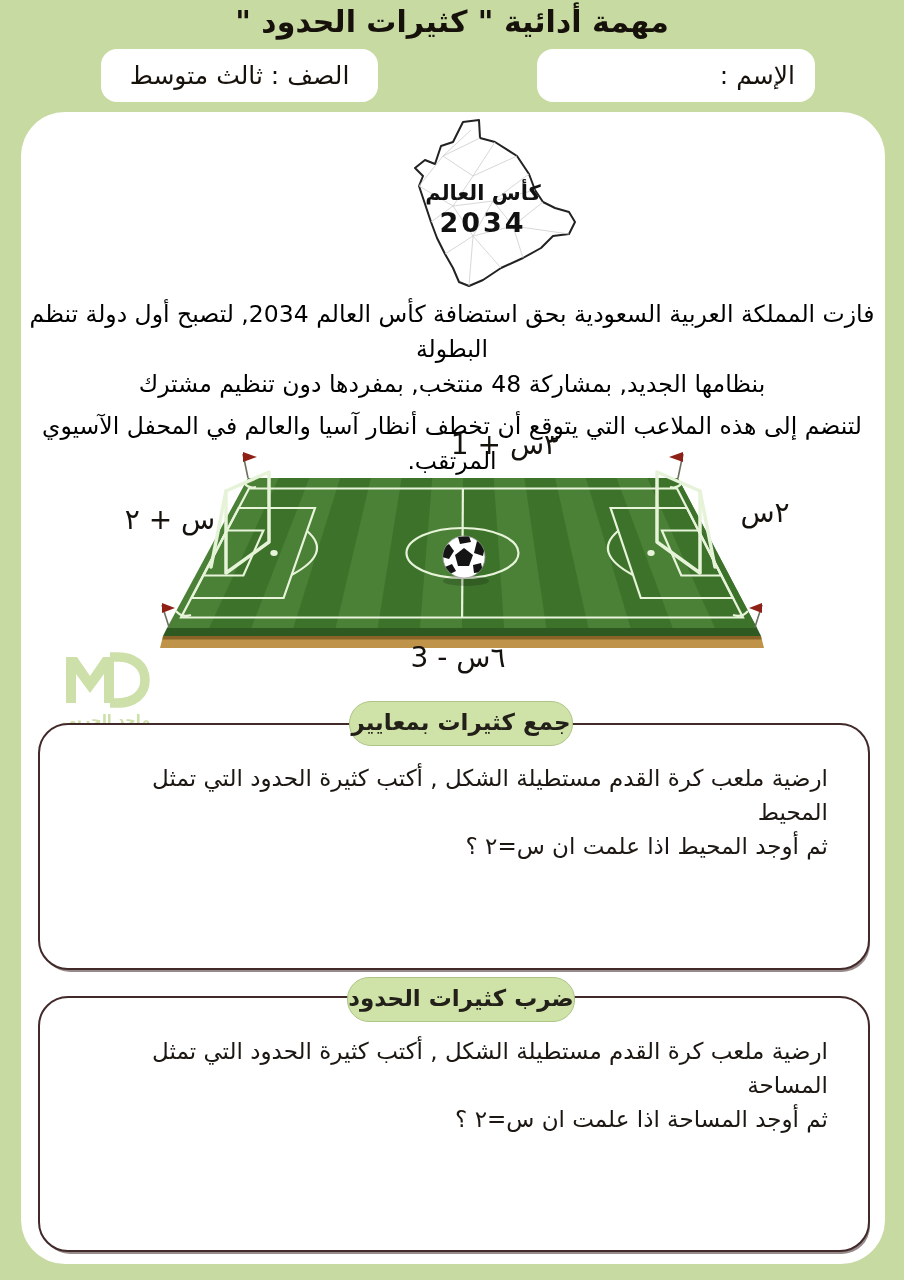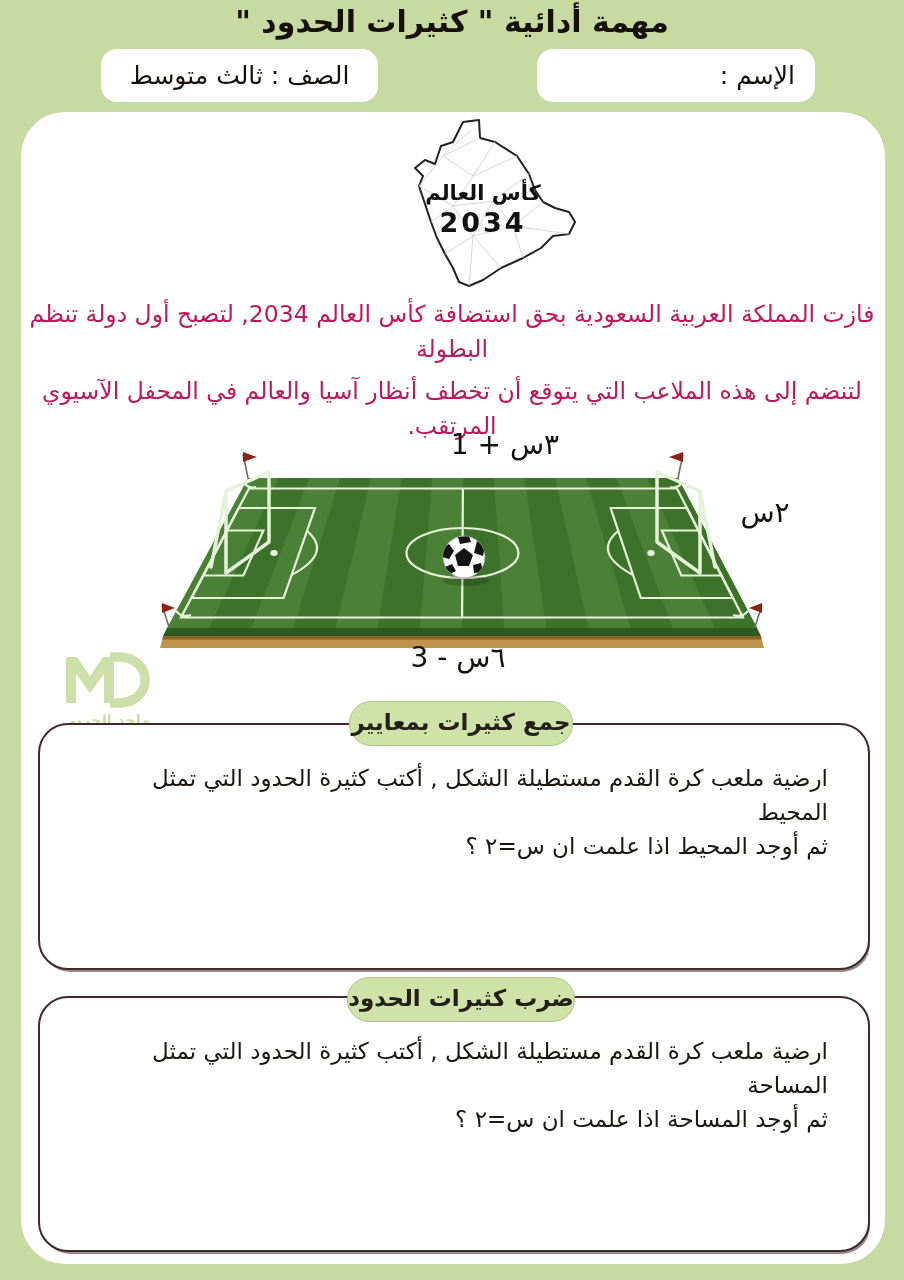--- a/index.html
+++ b/index.html
@@ -8,21 +8,21 @@
   .abs{position:absolute;}
   .page-title{top:4px;left:0;width:904px;text-align:center;font-size:30px;font-weight:bold;color:#17110c;}
   .hdr-box{top:49px;height:53px;background:#fff;border-radius:16px;}
   .hdr-box.name{left:537px;width:278px;}
   .hdr-box.class{left:101px;width:277px;text-align:center;}
   .hdr-label{line-height:53px;font-size:25px;color:#17110c;}
   .hdr-box.name .hdr-label{position:absolute;right:20px;top:0;}
   .name-blank{position:absolute;left:10px;top:6px;width:170px;height:41px;border-radius:8px;}
   .main-card{left:21px;top:112px;width:864px;height:1152px;background:#fff;border-radius:44px;}
   .map-svg{left:382px;top:116px;}
-  .intro{left:24px;top:297px;width:856px;text-align:center;font-size:23.5px;line-height:35px;color:#be185d;}
+  .intro{left:24px;top:297px;width:856px;text-align:center;font-size:23.5px;line-height:35px;color:#000000;}
   .intro .gap{height:7px;}
   .field-svg{left:140px;top:445px;}
   .dim-label{font-size:28px;font-weight:500;color:#15110d;text-align:center;}
   .dim-top{left:380px;top:428px;width:250px;}
   .dim-right{left:715px;top:496px;width:100px;}
   .dim-left{left:90px;top:503px;width:160px;}
   .dim-bottom{left:333px;top:641px;width:250px;}
   .logo-svg{left:46px;top:641px;}
   .section-card{left:38px;width:828px;background:#fff;border:2px solid #42292a;border-radius:30px;box-shadow:2px 4px 0 -2px rgba(66,41,42,.55);}
   .section-card.sum{top:723px;height:243px;}
@@ -77,20 +77,21 @@
         <line x1="90" y1="120" x2="118" y2="152"></line>
       <line x1="130" y1="110" x2="140" y2="142"></line>
         <line x1="110" y1="85" x2="90" y2="120"></line>
     </g>
     <text x="100" y="84" text-anchor="middle" font-size="21" font-weight="bold" fill="#111111">كأس العالم</text>
     <text x="100" y="116" text-anchor="middle" font-size="27" font-weight="bold" letter-spacing="3" fill="#111111">2034</text>
   </svg>
 
   <div class="abs intro">
     <div dir="rtl">فازت المملكة العربية السعودية بحق استضافة كأس العالم 2034, لتصبح أول دولة تنظم البطولة</div>
+    <div dir="rtl">بنظامها الجديد, بمشاركة 48 منتخب, بمفردها دون تنظيم مشترك</div>
     <div class="gap"></div>
     <div dir="rtl">لتنضم إلى هذه الملاعب التي يتوقع أن تخطف أنظار آسيا والعالم في المحفل الآسيوي المرتقب.</div>
   </div>
 
   <svg class="abs field-svg" width="640" height="220" viewBox="0 0 640 220">
     <g>
       <polygon points="27,183 617,183 621,191 23,191" fill="#2e5a22"></polygon>
       <polygon points="23,191 621,191 624,203 20,203" fill="#bf944a"></polygon>
       <polygon points="23,191 621,191 621.5,194.5 22.5,194.5" fill="#8a6426"></polygon>
     </g>
@@ -155,20 +156,21 @@
         <polygon points="337,96 345,101 343,111 334,108"></polygon>
         <polygon points="318,92 329,91 331,97 320,99"></polygon>
         <polygon points="305,122 312,119 316,126 308,130"></polygon>
         <polygon points="333,120 341,118 343,127 334,128"></polygon>
       </g>
     </g>
   </svg>
 
   <div class="abs dim-label dim-top" dir="rtl">٣س + 1</div>
   <div class="abs dim-label dim-right" dir="rtl">٢س</div>
+  <div class="abs dim-label dim-left" dir="rtl">س + ٢</div>
   <div class="abs dim-label dim-bottom" dir="rtl">٦س - 3</div>
 
   <svg class="abs logo-svg" width="120" height="92" viewBox="0 0 120 92">
     <g transform="translate(12,0)">
       <polygon points="8,62 8,16 19,16 32,35 45,16 56,16 56,62 46,62 46,33 32,52 18,33 18,62" fill="#cde0a9"></polygon>
       <path d="M 52,16 h 8 c 16,0 27,9 27,23 s -11,23 -27,23 h -8" stroke="#cde0a9" stroke-width="9.5" fill="none"></path>
     </g>
     <text x="60" y="84" text-anchor="middle" font-size="14.5" font-weight="bold" fill="#cde0a9">ماجد الحربي</text>
   </svg>
 

